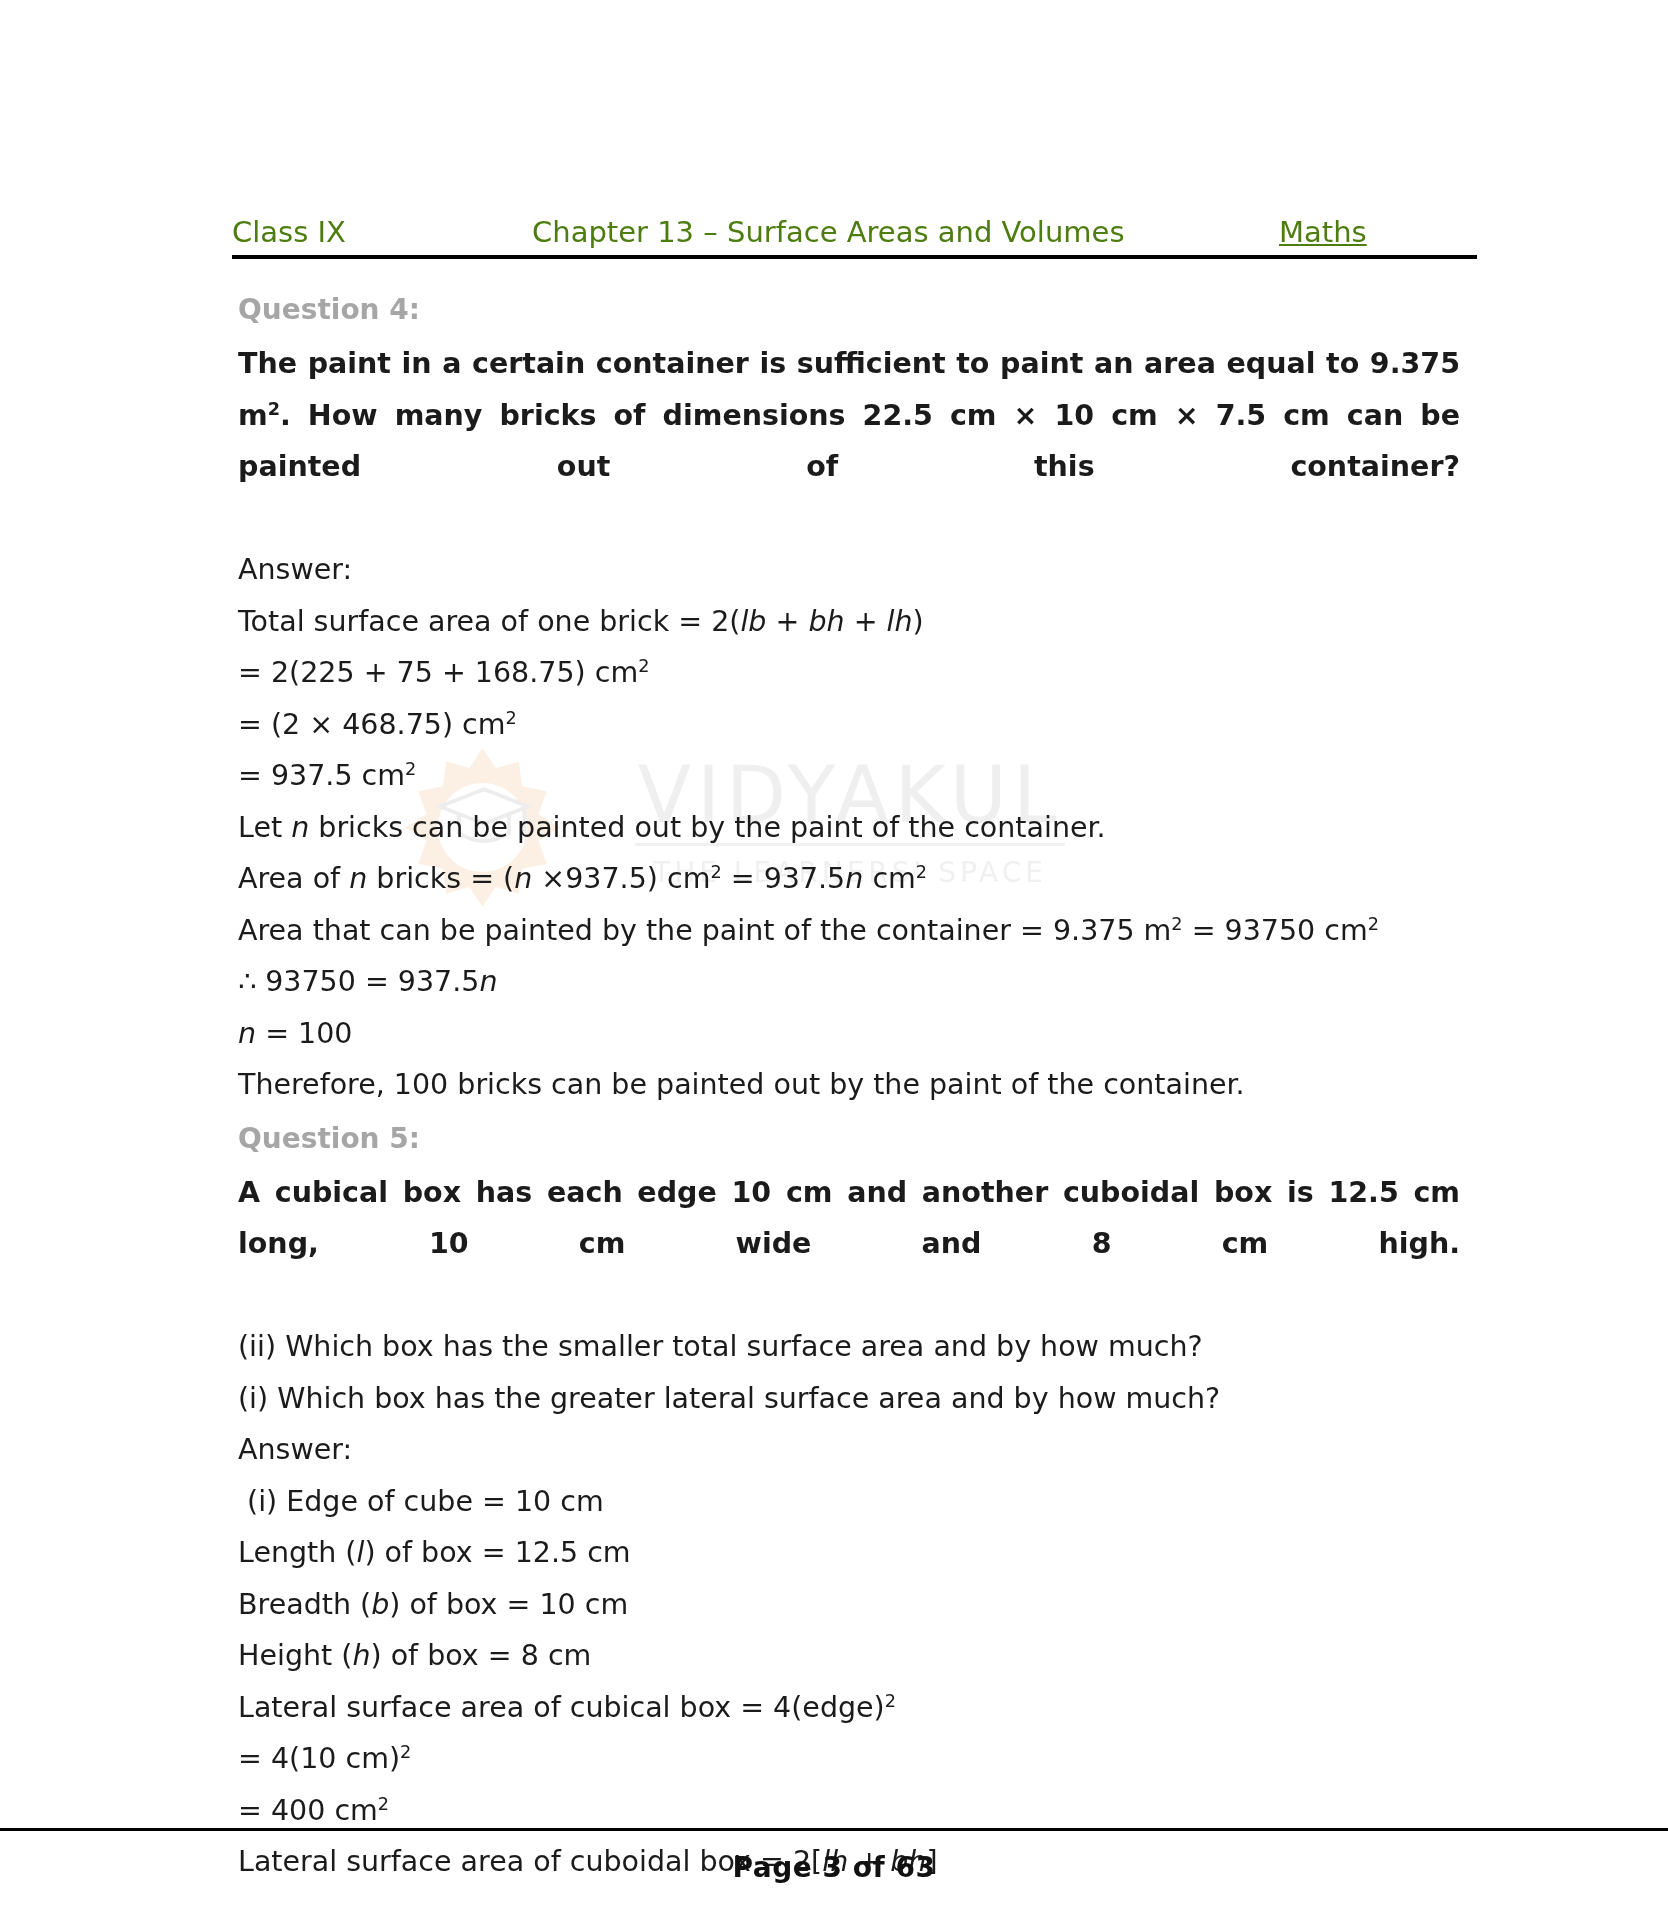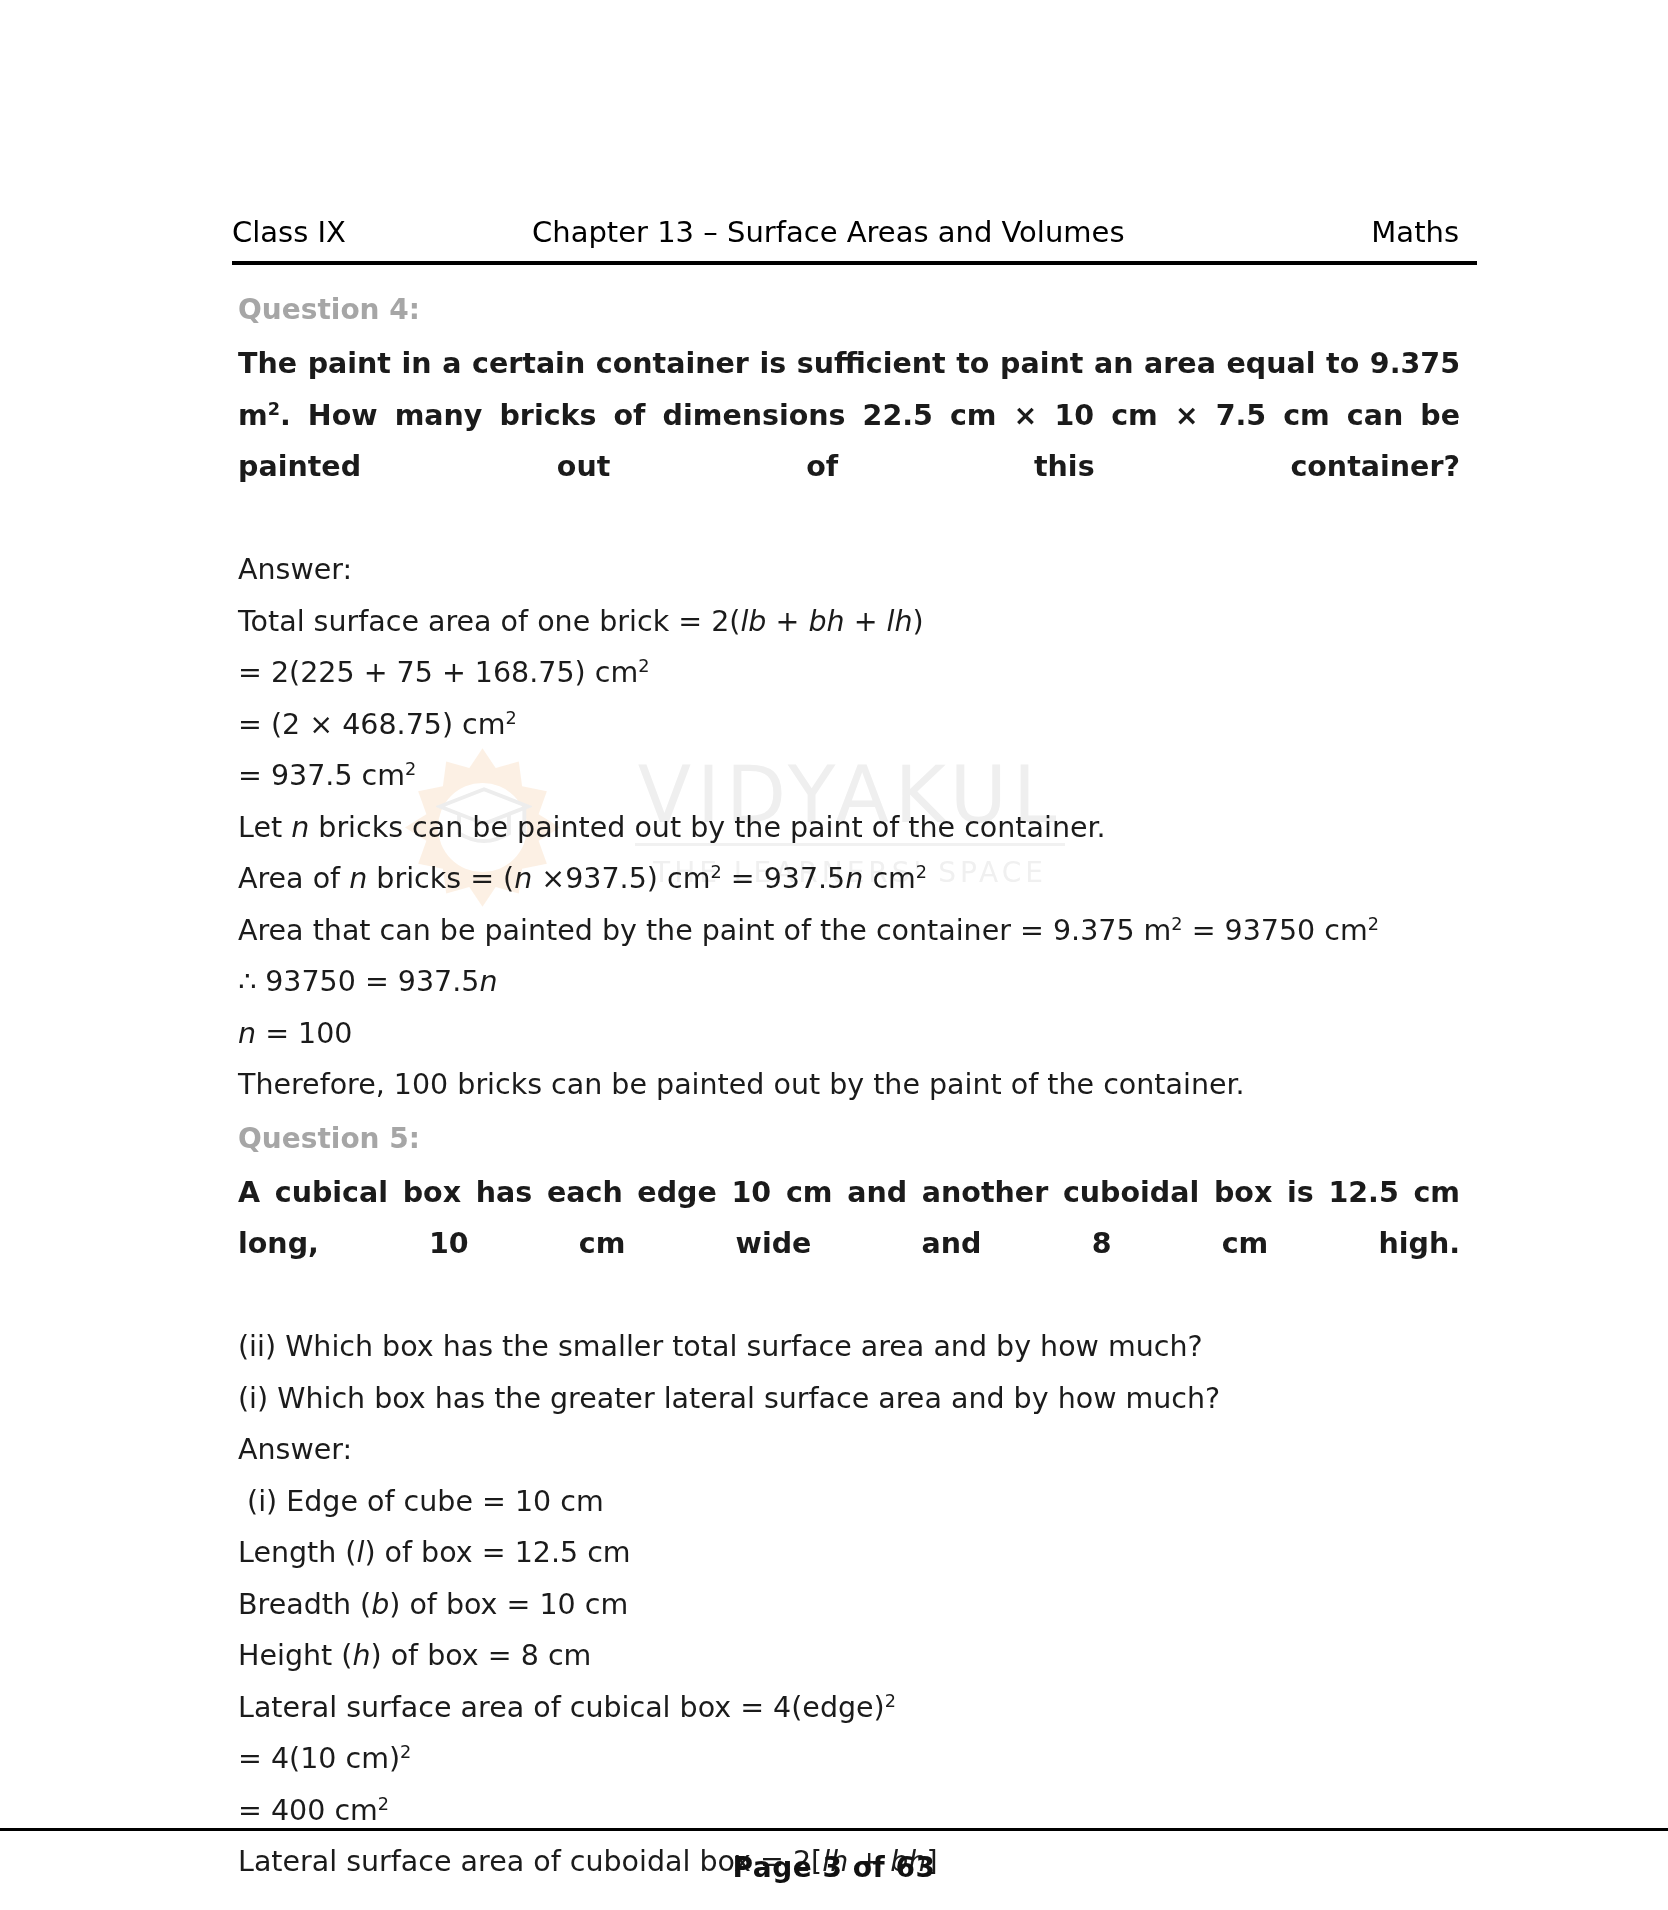--- a/index.html
+++ b/index.html
@@ -81,26 +81,26 @@
     position: absolute;
     left: 232px;
     top: 215px;
     width: 1245px;
     z-index: 2;
   }
   .doc-header-row {
     display: flex;
     align-items: baseline;
     font-size: 29px;
-    color: #000000;
-    padding-bottom: 12px;
+    color: #4d7c0f;
+    padding-bottom: 6px;
   }
   .hdr-class { width: 260px; flex: none; }
   .hdr-chapter { flex: 1 1 auto; text-align: left; padding-left: 40px; }
-  .hdr-subject { width: 180px; flex: none; text-align: right; padding-right: 18px;}
+  .hdr-subject { width: 180px; flex: none; text-align: left; padding-right: 18px; text-decoration: underline;}
   .doc-header-rule {
     height: 4px;
     background: #000000;
     width: 100%;
   }
 
   
   .content {
     position: absolute;
     left: 238px;

